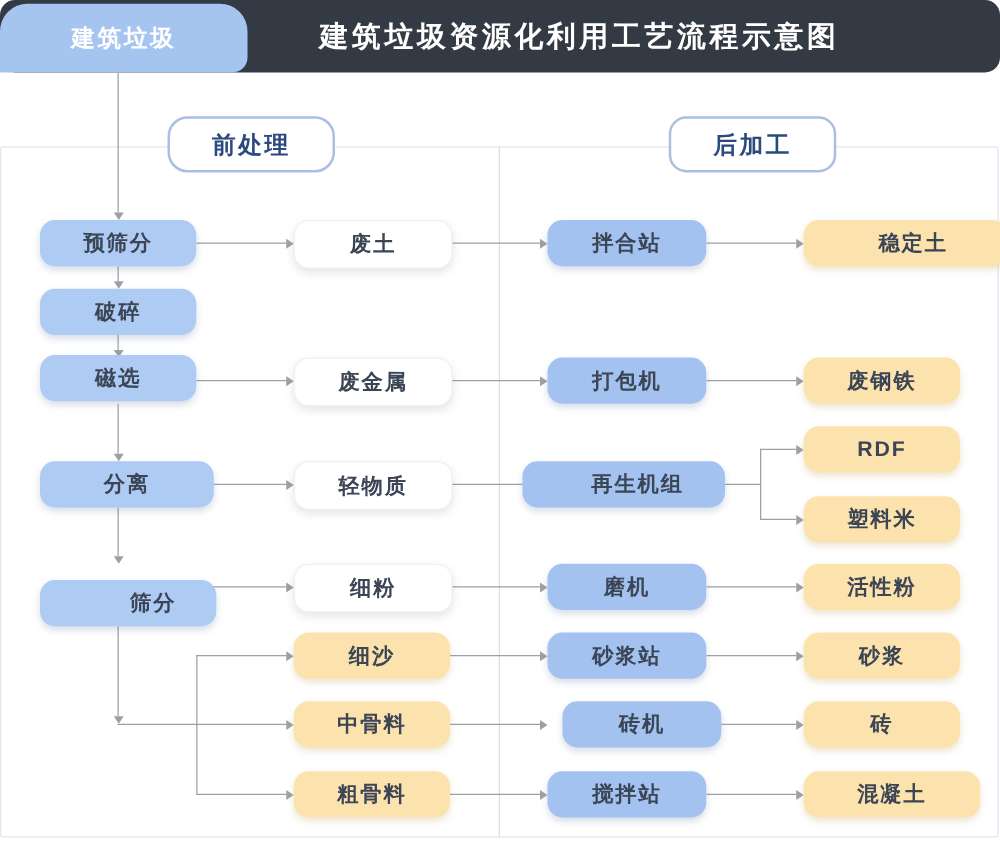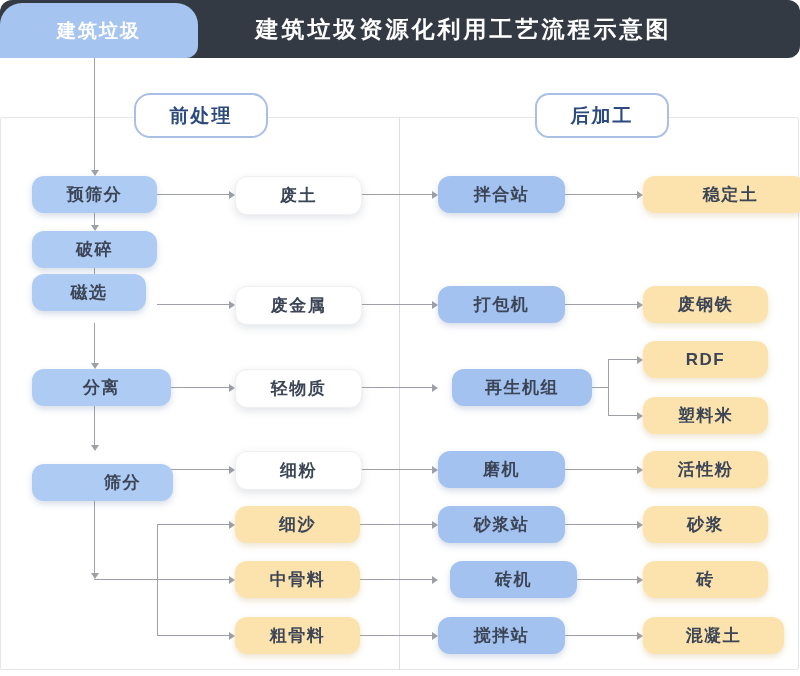--- a/index.html
+++ b/index.html
@@ -70,33 +70,33 @@
 
   <div class="flow-panel"></div>
   <div class="section-divider"></div>
 
   <div class="section-label" id="section-pre">前处理</div>
   <div class="section-label" id="section-post">后加工</div>
 
   <div id="flow-layer">
       <div class="node blue" style="left: 32px; top: 176px; width: 125px; height: 37px;">预筛分</div>
       <div class="node blue" style="left: 32px; top: 231px; width: 125px; height: 37px;">破碎</div>
-      <div class="node blue" style="left: 32px; top: 274px; width: 114px; height: 37px;">磁选</div>
+      <div class="node blue" style="left: 32px; top: 284px; width: 125px; height: 37px;">磁选</div>
       <div class="node blue" style="left: 32px; top: 369px; width: 139px; height: 37px;">分离</div>
       <div class="node blue" style="left: 32px; top: 464px; width: 101px; height: 37px; padding-left: 40px;">筛分</div>
       <div class="node white" style="left: 235px; top: 176px; width: 125px; height: 37px;">废土</div>
       <div class="node white" style="left: 235px; top: 286px; width: 125px; height: 37px;">废金属</div>
       <div class="node white" style="left: 235px; top: 369px; width: 125px; height: 37px;">轻物质</div>
       <div class="node white" style="left: 235px; top: 451px; width: 125px; height: 37px;">细粉</div>
       <div class="node yellow" style="left: 235px; top: 506px; width: 125px; height: 37px;">细沙</div>
       <div class="node yellow" style="left: 235px; top: 561px; width: 125px; height: 37px;">中骨料</div>
       <div class="node yellow" style="left: 235px; top: 617px; width: 125px; height: 37px;">粗骨料</div>
       <div class="node blue2" style="left: 438px; top: 176px; width: 127px; height: 37px;">拌合站</div>
       <div class="node blue2" style="left: 438px; top: 286px; width: 127px; height: 37px;">打包机</div>
-      <div class="node blue2" style="left: 452px; top: 369px; width: 140px; height: 37px;">再生机组</div>
+      <div class="node blue2" style="left: 418px; top: 369px; width: 140px; height: 37px; padding-left: 22px;">再生机组</div>
       <div class="node blue2" style="left: 438px; top: 451px; width: 127px; height: 37px;">磨机</div>
       <div class="node blue2" style="left: 438px; top: 506px; width: 127px; height: 37px;">砂浆站</div>
       <div class="node blue2" style="left: 438px; top: 561px; width: 127px; height: 37px; margin-left: 12px;">砖机</div>
       <div class="node blue2" style="left: 438px; top: 617px; width: 127px; height: 37px;">搅拌站</div>
       <div class="node yellow" style="left: 643px; top: 176px; width: 151px; height: 37px; padding-left: 12px;">稳定土</div>
       <div class="node yellow" style="left: 643px; top: 286px; width: 125px; height: 37px;">废钢铁</div>
       <div class="node yellow" style="left: 643px; top: 341px; width: 125px; height: 37px;">RDF</div>
       <div class="node yellow" style="left: 643px; top: 397px; width: 125px; height: 37px;">塑料米</div>
       <div class="node yellow" style="left: 643px; top: 451px; width: 125px; height: 37px;">活性粉</div>
       <div class="node yellow" style="left: 643px; top: 506px; width: 125px; height: 37px;">砂浆</div>

